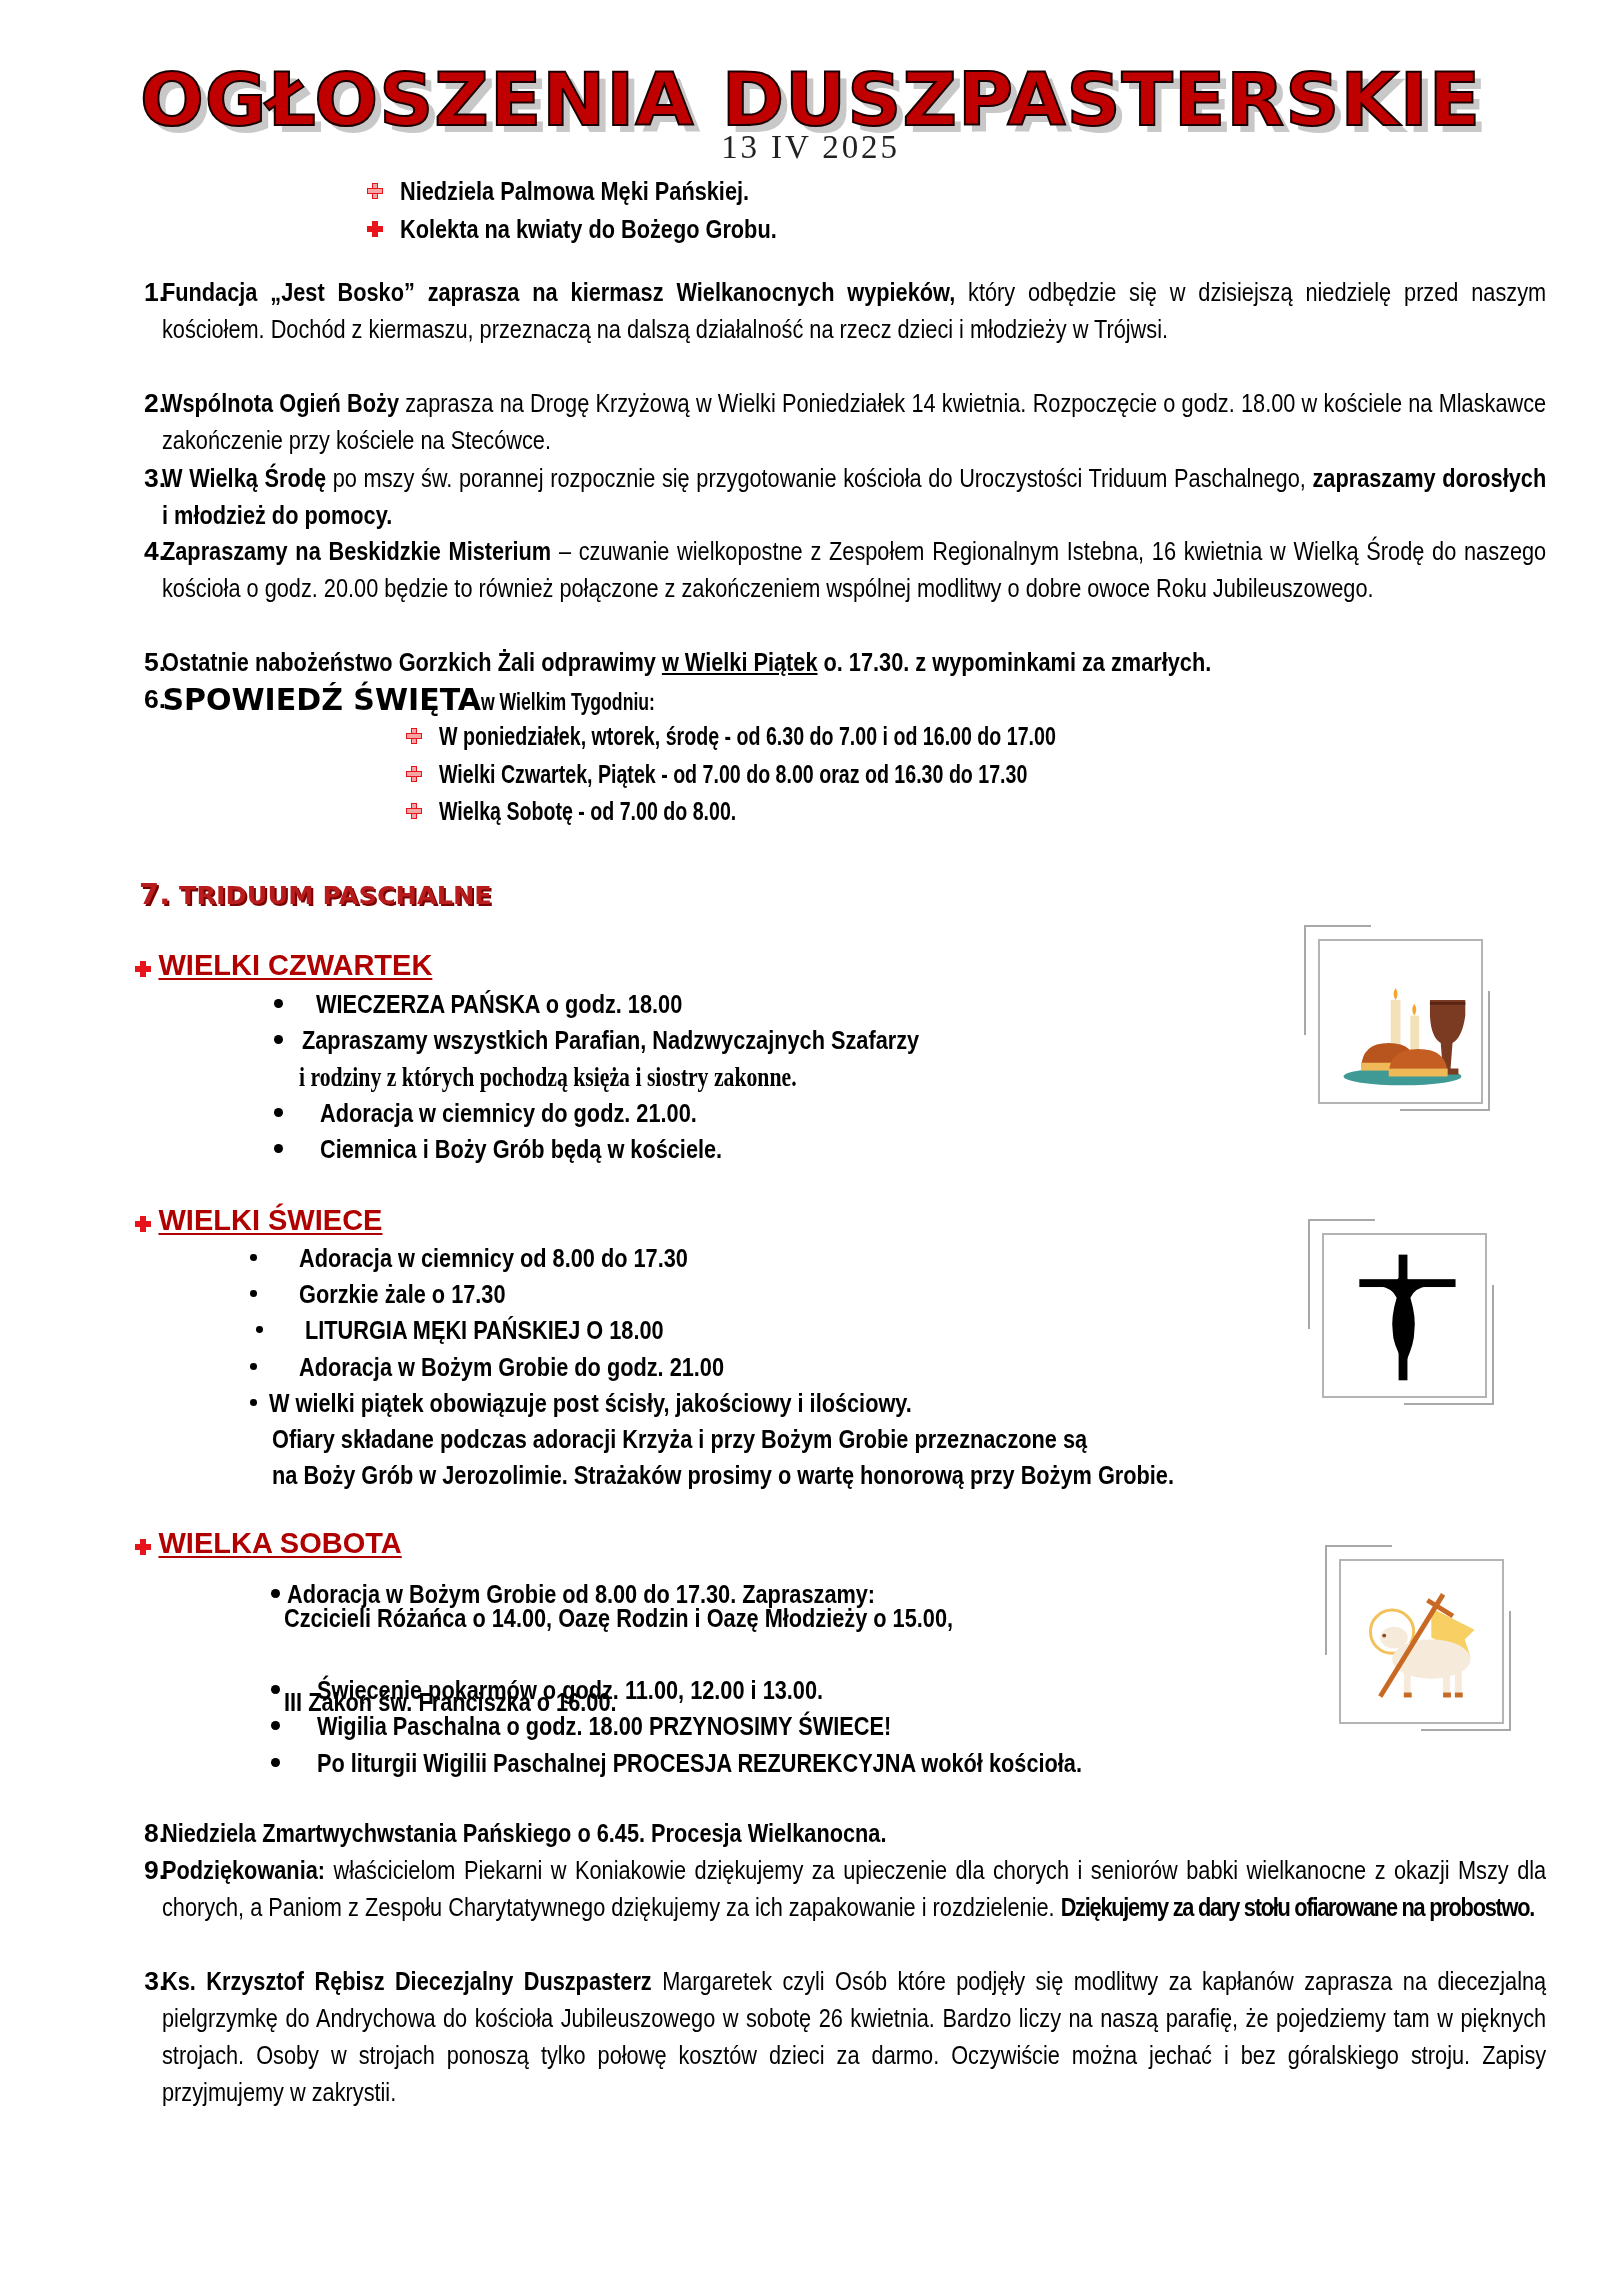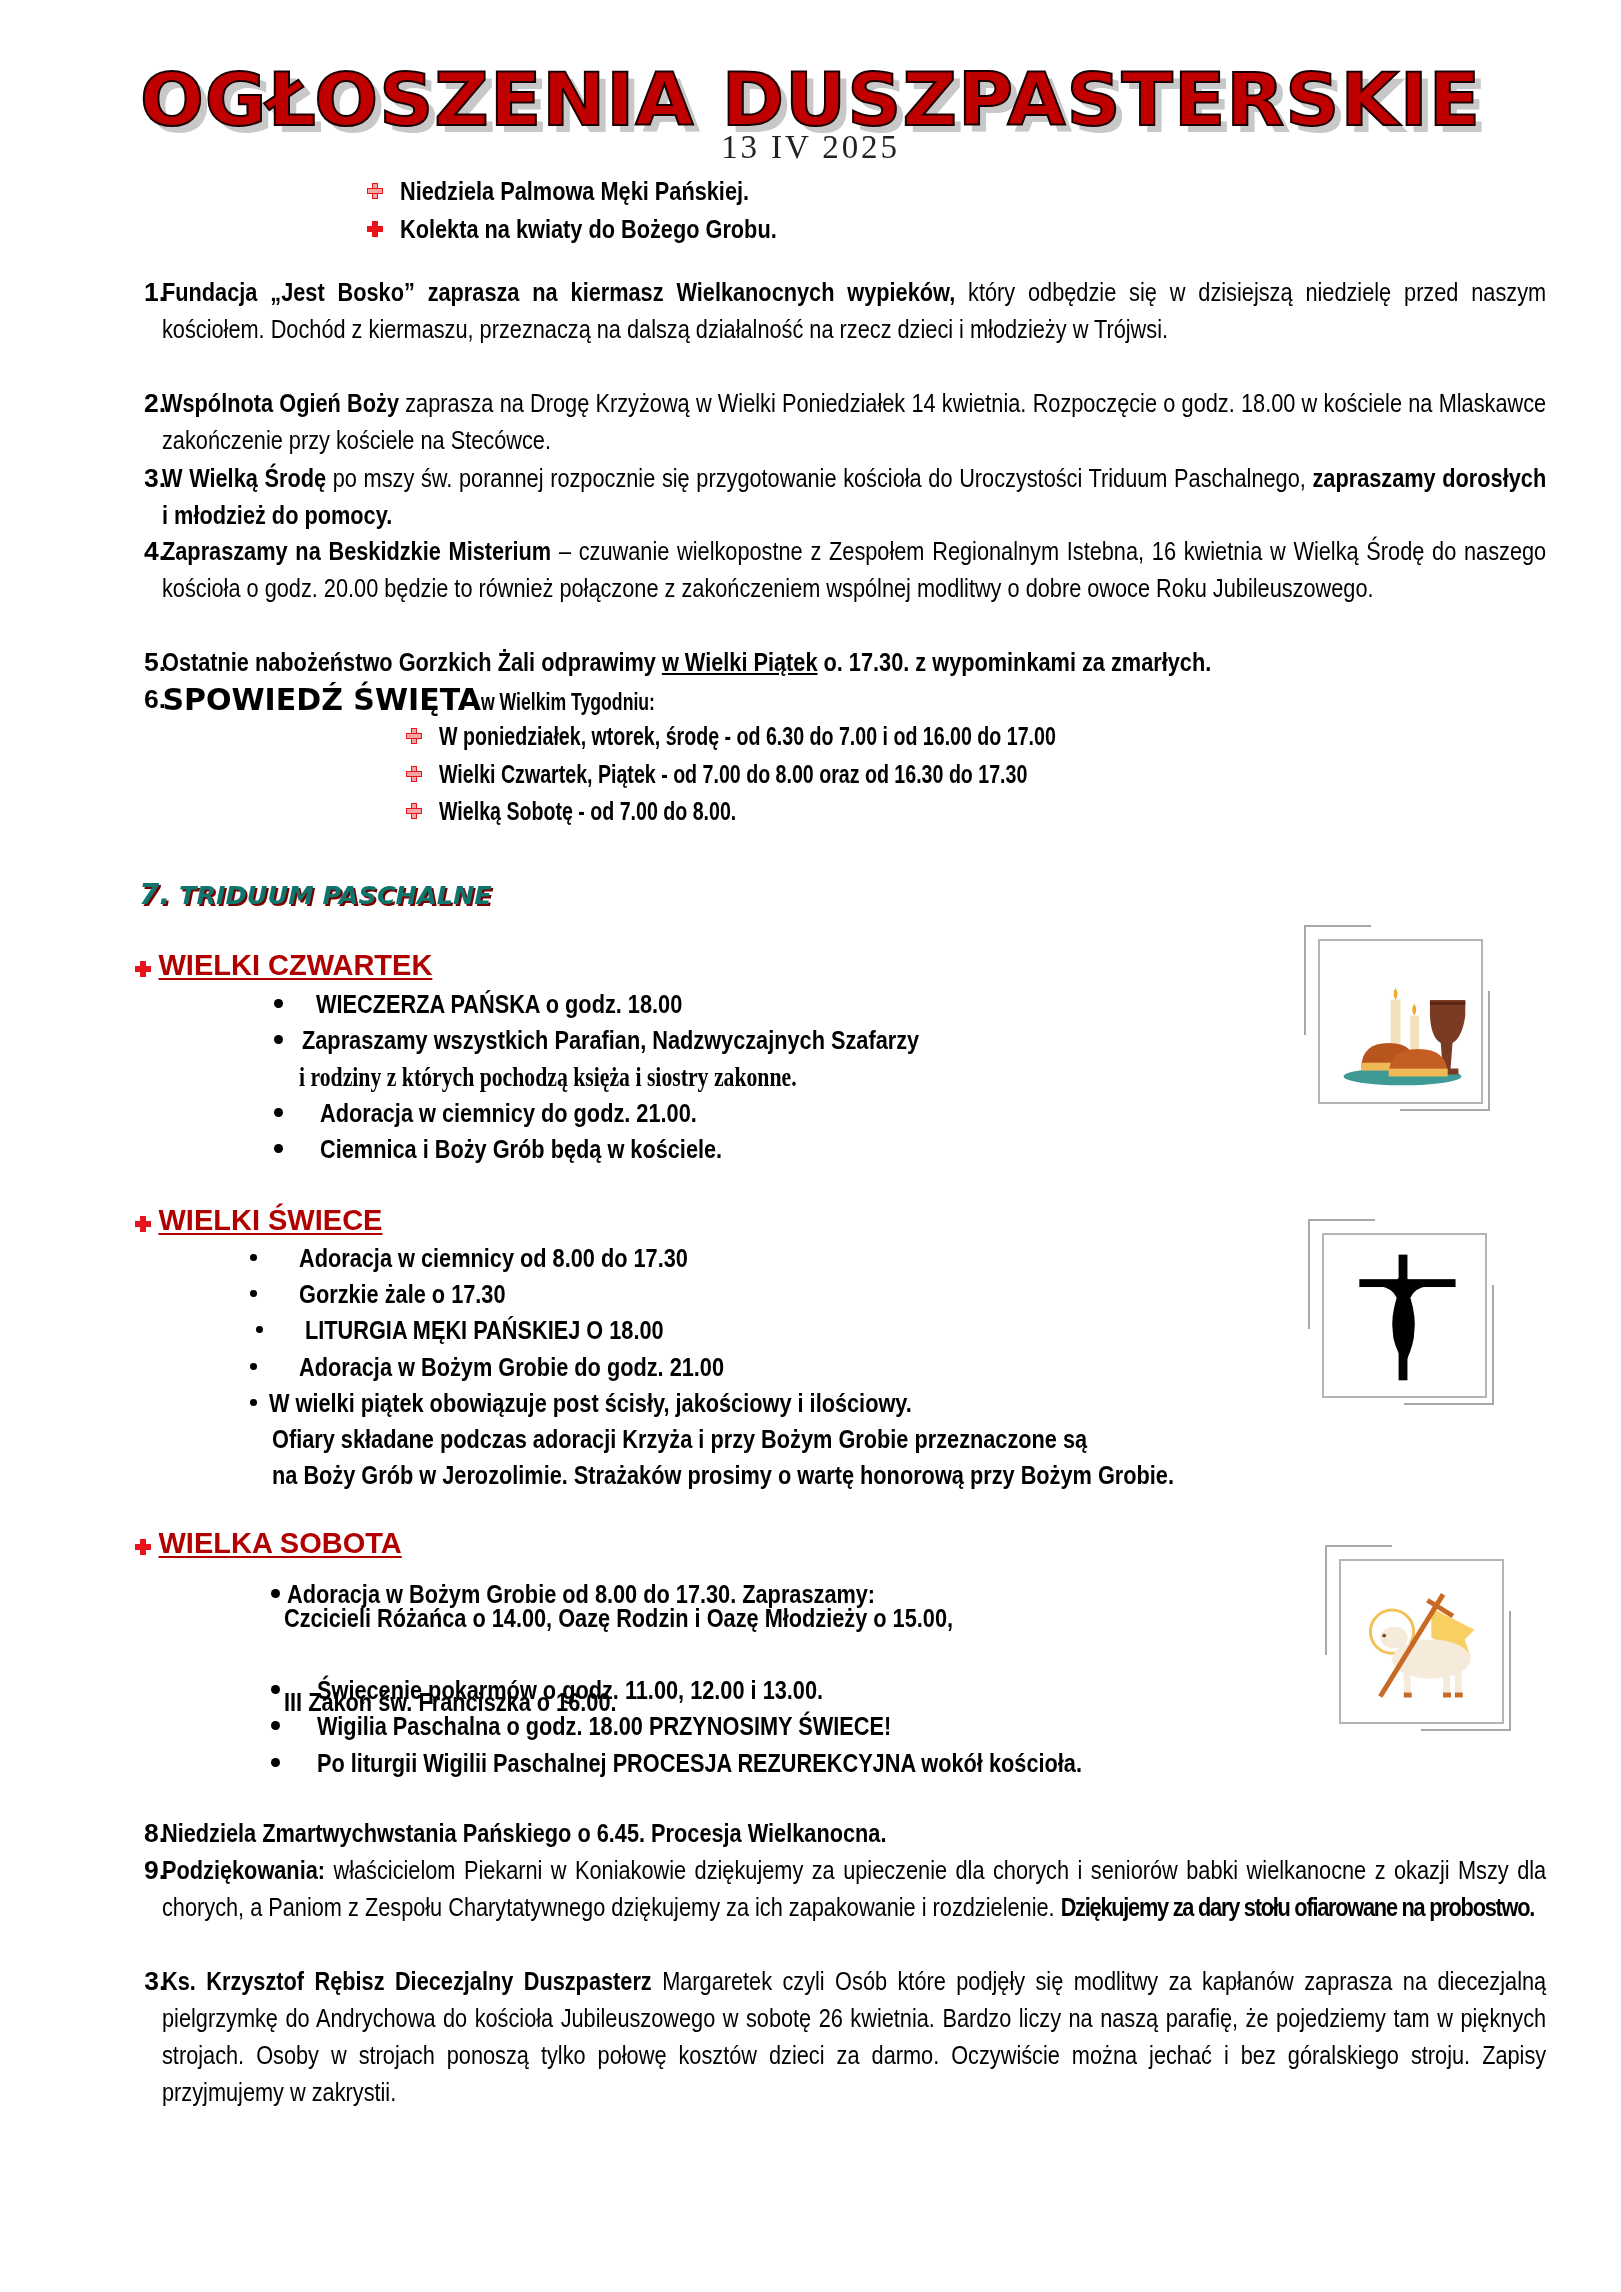--- a/index.html
+++ b/index.html
@@ -26,22 +26,22 @@
   .cross::after { content:""; position:absolute; left:0; top:4.9px; width:15.7px; height:5.9px; background:currentColor; }
   .cross.red { color:#e8141b; }
   .cross.outline::before, .cross.outline::after { background:#f6a5a5; box-shadow:0 0 0 1px #e8141b inset; }
 
   .para { left:135px; width:1384px; font-size:26.5px; line-height:37px; text-align:justify; }
   .para .num { position:absolute; left:0; width:31px; text-align:right; }
   .para .txt { margin-left:27.4px; display:block; }
   .sq { display:inline-block; transform:scaleX(0.82); transform-origin:left center; }
 
   .section-head { font-size:29px; font-weight:bold; color:#b00000; text-decoration:underline; text-decoration-thickness:2px; text-underline-offset:2.9px; }
-  .triduum { font-family:"DejaVu Sans", sans-serif; font-weight:bold; font-size:25.5px; color:#0f766e;
-    text-shadow:2px 2px 0 #7a0000;font-style:italic; }
+  .triduum { font-family:"DejaVu Sans", sans-serif; font-weight:bold; font-size:25.5px; color:#b91c1c;
+    text-shadow:2px 2px 0 #7a0000; }
 
   .bullet { display:inline-block; width:8.8px; height:8.8px; border-radius:50%; background:#000; vertical-align:middle; position:relative; top:-2.9px; }
 
   .frame { position:absolute; width:186px; height:186px; }
   .frame .outer-tl { position:absolute; left:0; top:0; width:65px; height:108px; border-left:2px solid #a8a8a8; border-top:2px solid #a8a8a8; }
   .frame .outer-br { position:absolute; right:0; bottom:0; width:88px; height:118px; border-right:2px solid #a8a8a8; border-bottom:2px solid #a8a8a8; }
   .frame .inner { position:absolute; left:13.7px; top:13.7px; width:161px; height:161px; border:2px solid #b4b4b4; background:#fff; }
 </style>
 </head>
 <body>

